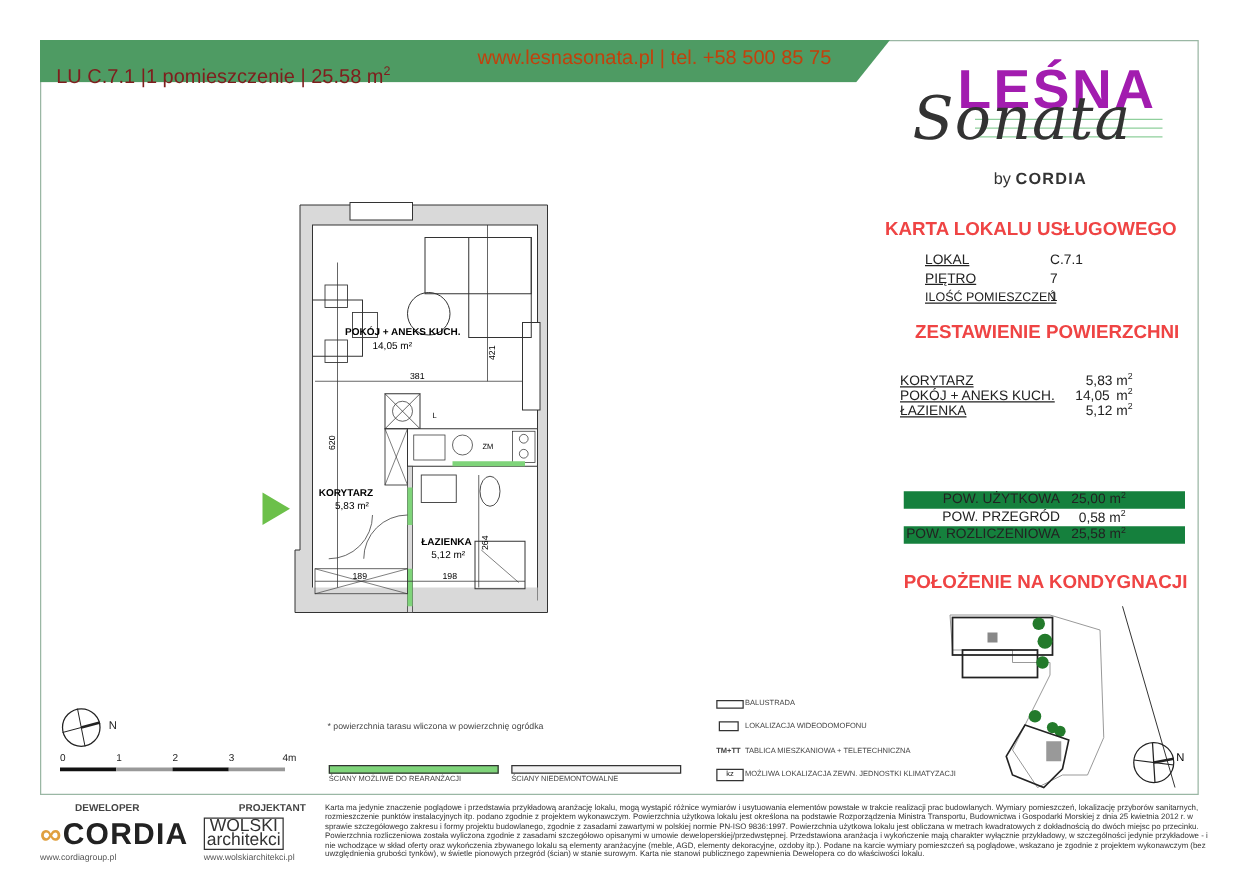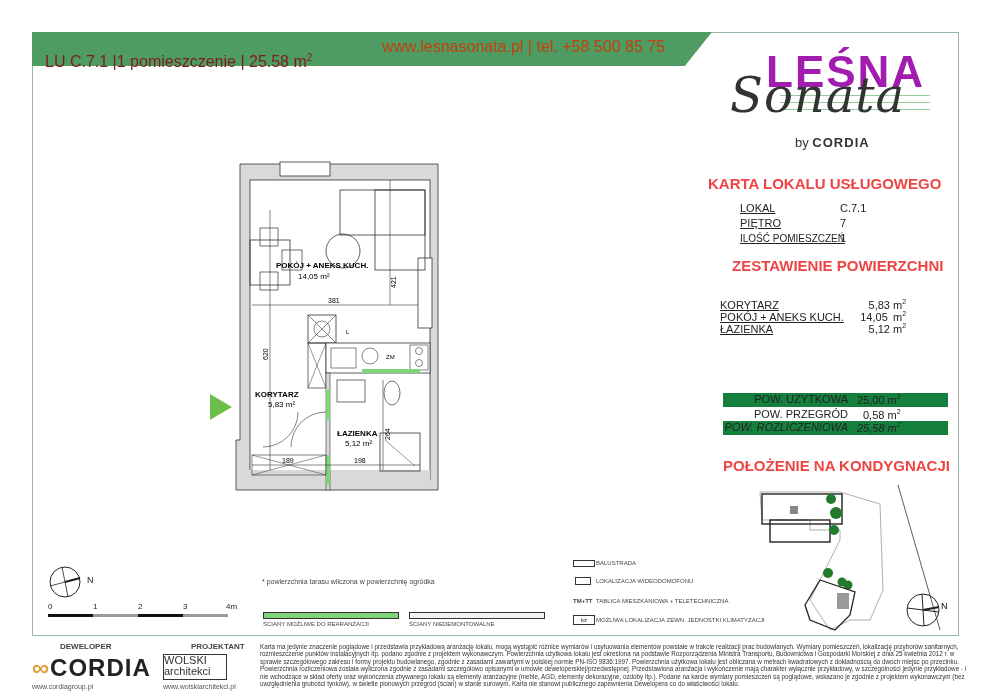--- a/index.html
+++ b/index.html
@@ -92,21 +92,21 @@
 </div>
 
 <div class="sum-row hl" style="top:393px;">
   <span class="k">POW. UŻYTKOWA</span>
   <span class="v"><span>25,00</span> <span>m</span><sup>2</sup></span>
 </div>
 <div class="sum-row" style="top:408px;">
   <span class="k">POW.  PRZEGRÓD</span>
   <span class="v" style="left:140px;"><span>0,58</span> <span>m</span><sup>2</sup></span>
 </div>
-<div class="sum-row hl" style="top:421px;font-style:italic;">
+<div class="sum-row hl" style="top:421px;">
   <span class="k">POW. ROZLICZENIOWA</span>
   <span class="v"><span>25,58</span> <span>m</span><sup>2</sup></span>
 </div>
 
 <div class="h-green" style="left:723px; top:457px;">POŁOŻENIE NA KONDYGNACJI</div>
 
 <svg style="position:absolute; left:740px; top:480px;" width="220" height="160" viewBox="0 0 220 160">
   <polyline points="158,5 200,150" fill="none" stroke="#333" stroke-width="0.8"></polyline>
   <polygon points="20,12 100,12 140,24 143,110 130,140 110,140 90,150 70,120 80,100 100,60 100,50 70,50 70,40 22,40" fill="none" stroke="#999" stroke-width="0.8"></polygon>
   <rect x="22" y="14" width="80" height="30" fill="none" stroke="#222" stroke-width="1.4"></rect>
@@ -240,19 +240,19 @@
 <div style="position:absolute; left:573px; top:615px; width:20px; height:8px; border:1px solid #333; font-size:6px; text-align:center; line-height:8px;">kz</div>
 <div class="legend-item" style="left:596px; top:617px;">MOŻLIWA LOKALIZACJA ZEWN. JEDNOSTKI KLIMATYZACJI</div>
 
 <div class="footer-label" style="left:32px; top:642px;">DEWELOPER</div>
 <div style="position:absolute; left:32px; top:654px; font-size:24px; font-weight:bold; color:#222; letter-spacing:1px;">
   <span style="color:#e0a040;">∞</span><span>CORDIA</span>
 </div>
 <div style="position:absolute; left:32px; top:683px; font-size:7px; color:#555;">www.cordiagroup.pl</div>
 
 <div class="footer-label" style="left:163px; top:642px;">PROJEKTANT</div>
-<div style="position:absolute; left:163px; top:654px; width:62px; height:24px; border:1.5px solid #333; text-align:left; font-size:11px; line-height:11px; color:#333;">
+<div style="position:absolute; left:163px; top:654px; width:62px; height:24px; border:1.5px solid #333; text-align:center; font-size:14px; line-height:11px; color:#333;">
   <div>WOLSKI</div>
   <div>architekci</div>
 </div>
 <div style="position:absolute; left:163px; top:683px; font-size:7px; color:#555;">www.wolskiarchitekci.pl</div>
 
 <div class="disclaimer">Karta ma jedynie znaczenie poglądowe i przedstawia przykładową aranżację lokalu, mogą wystąpić różnice wymiarów i usytuowania elementów powstałe w trakcie realizacji prac budowlanych. Wymiary pomieszczeń, lokalizację przyborów sanitarnych, rozmieszczenie punktów instalacyjnych itp. podano zgodnie z projektem wykonawczym. Powierzchnia użytkowa lokalu jest określona na podstawie Rozporządzenia Ministra Transportu, Budownictwa i Gospodarki Morskiej z dnia 25 kwietnia 2012 r. w sprawie szczegółowego zakresu i formy projektu budowlanego, zgodnie z zasadami zawartymi w polskiej normie PN-ISO 9836:1997. Powierzchnia użytkowa lokalu jest obliczana w metrach kwadratowych z dokładnością do dwóch miejsc po przecinku. Powierzchnia rozliczeniowa została wyliczona zgodnie z zasadami szczegółowo opisanymi w umowie deweloperskiej/przedwstępnej. Przedstawiona aranżacja i wykończenie mają charakter wyłącznie przykładowy, w szczególności jedynie przykładowe - i nie wchodzące w skład oferty oraz wykończenia zbywanego lokalu są elementy aranżacyjne (meble, AGD, elementy dekoracyjne, ozdoby itp.). Podane na karcie wymiary pomieszczeń są poglądowe, wskazano je zgodnie z projektem wykonawczym (bez uwzględnienia grubości tynków), w świetle pionowych przegród (ścian) w stanie surowym. Karta nie stanowi publicznego zapewnienia Dewelopera co do właściwości lokalu.</div>
 
 </body></html>

